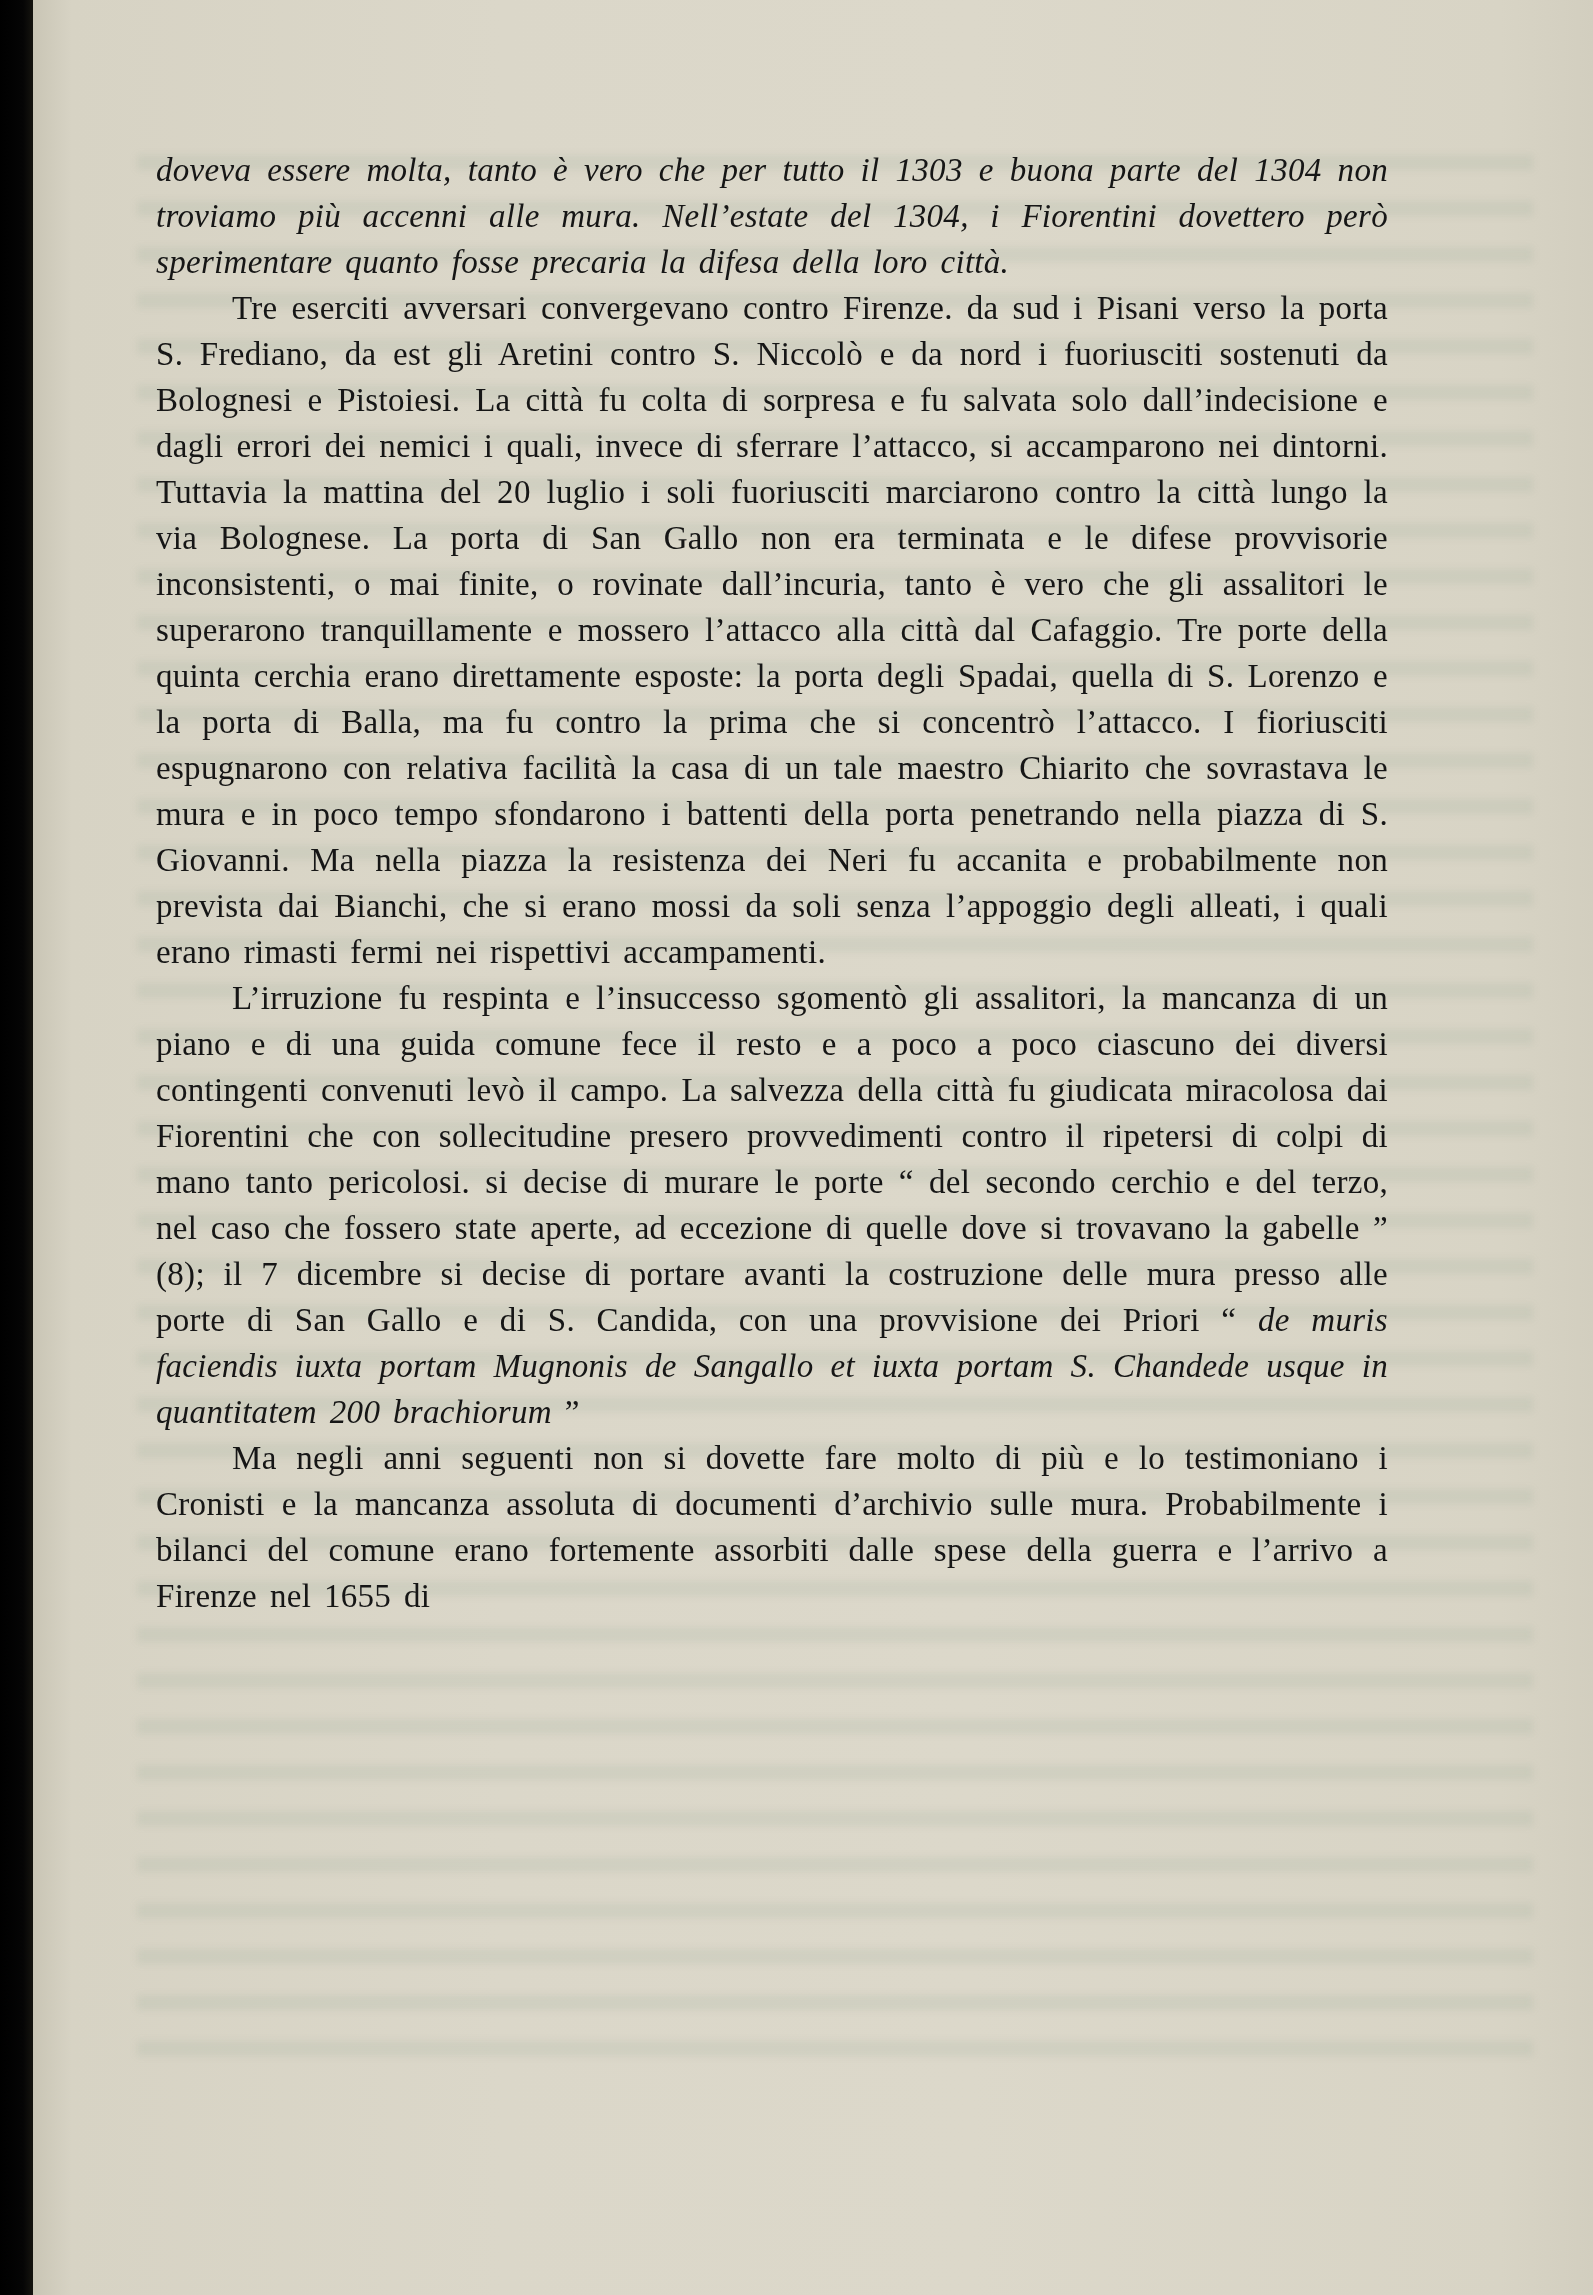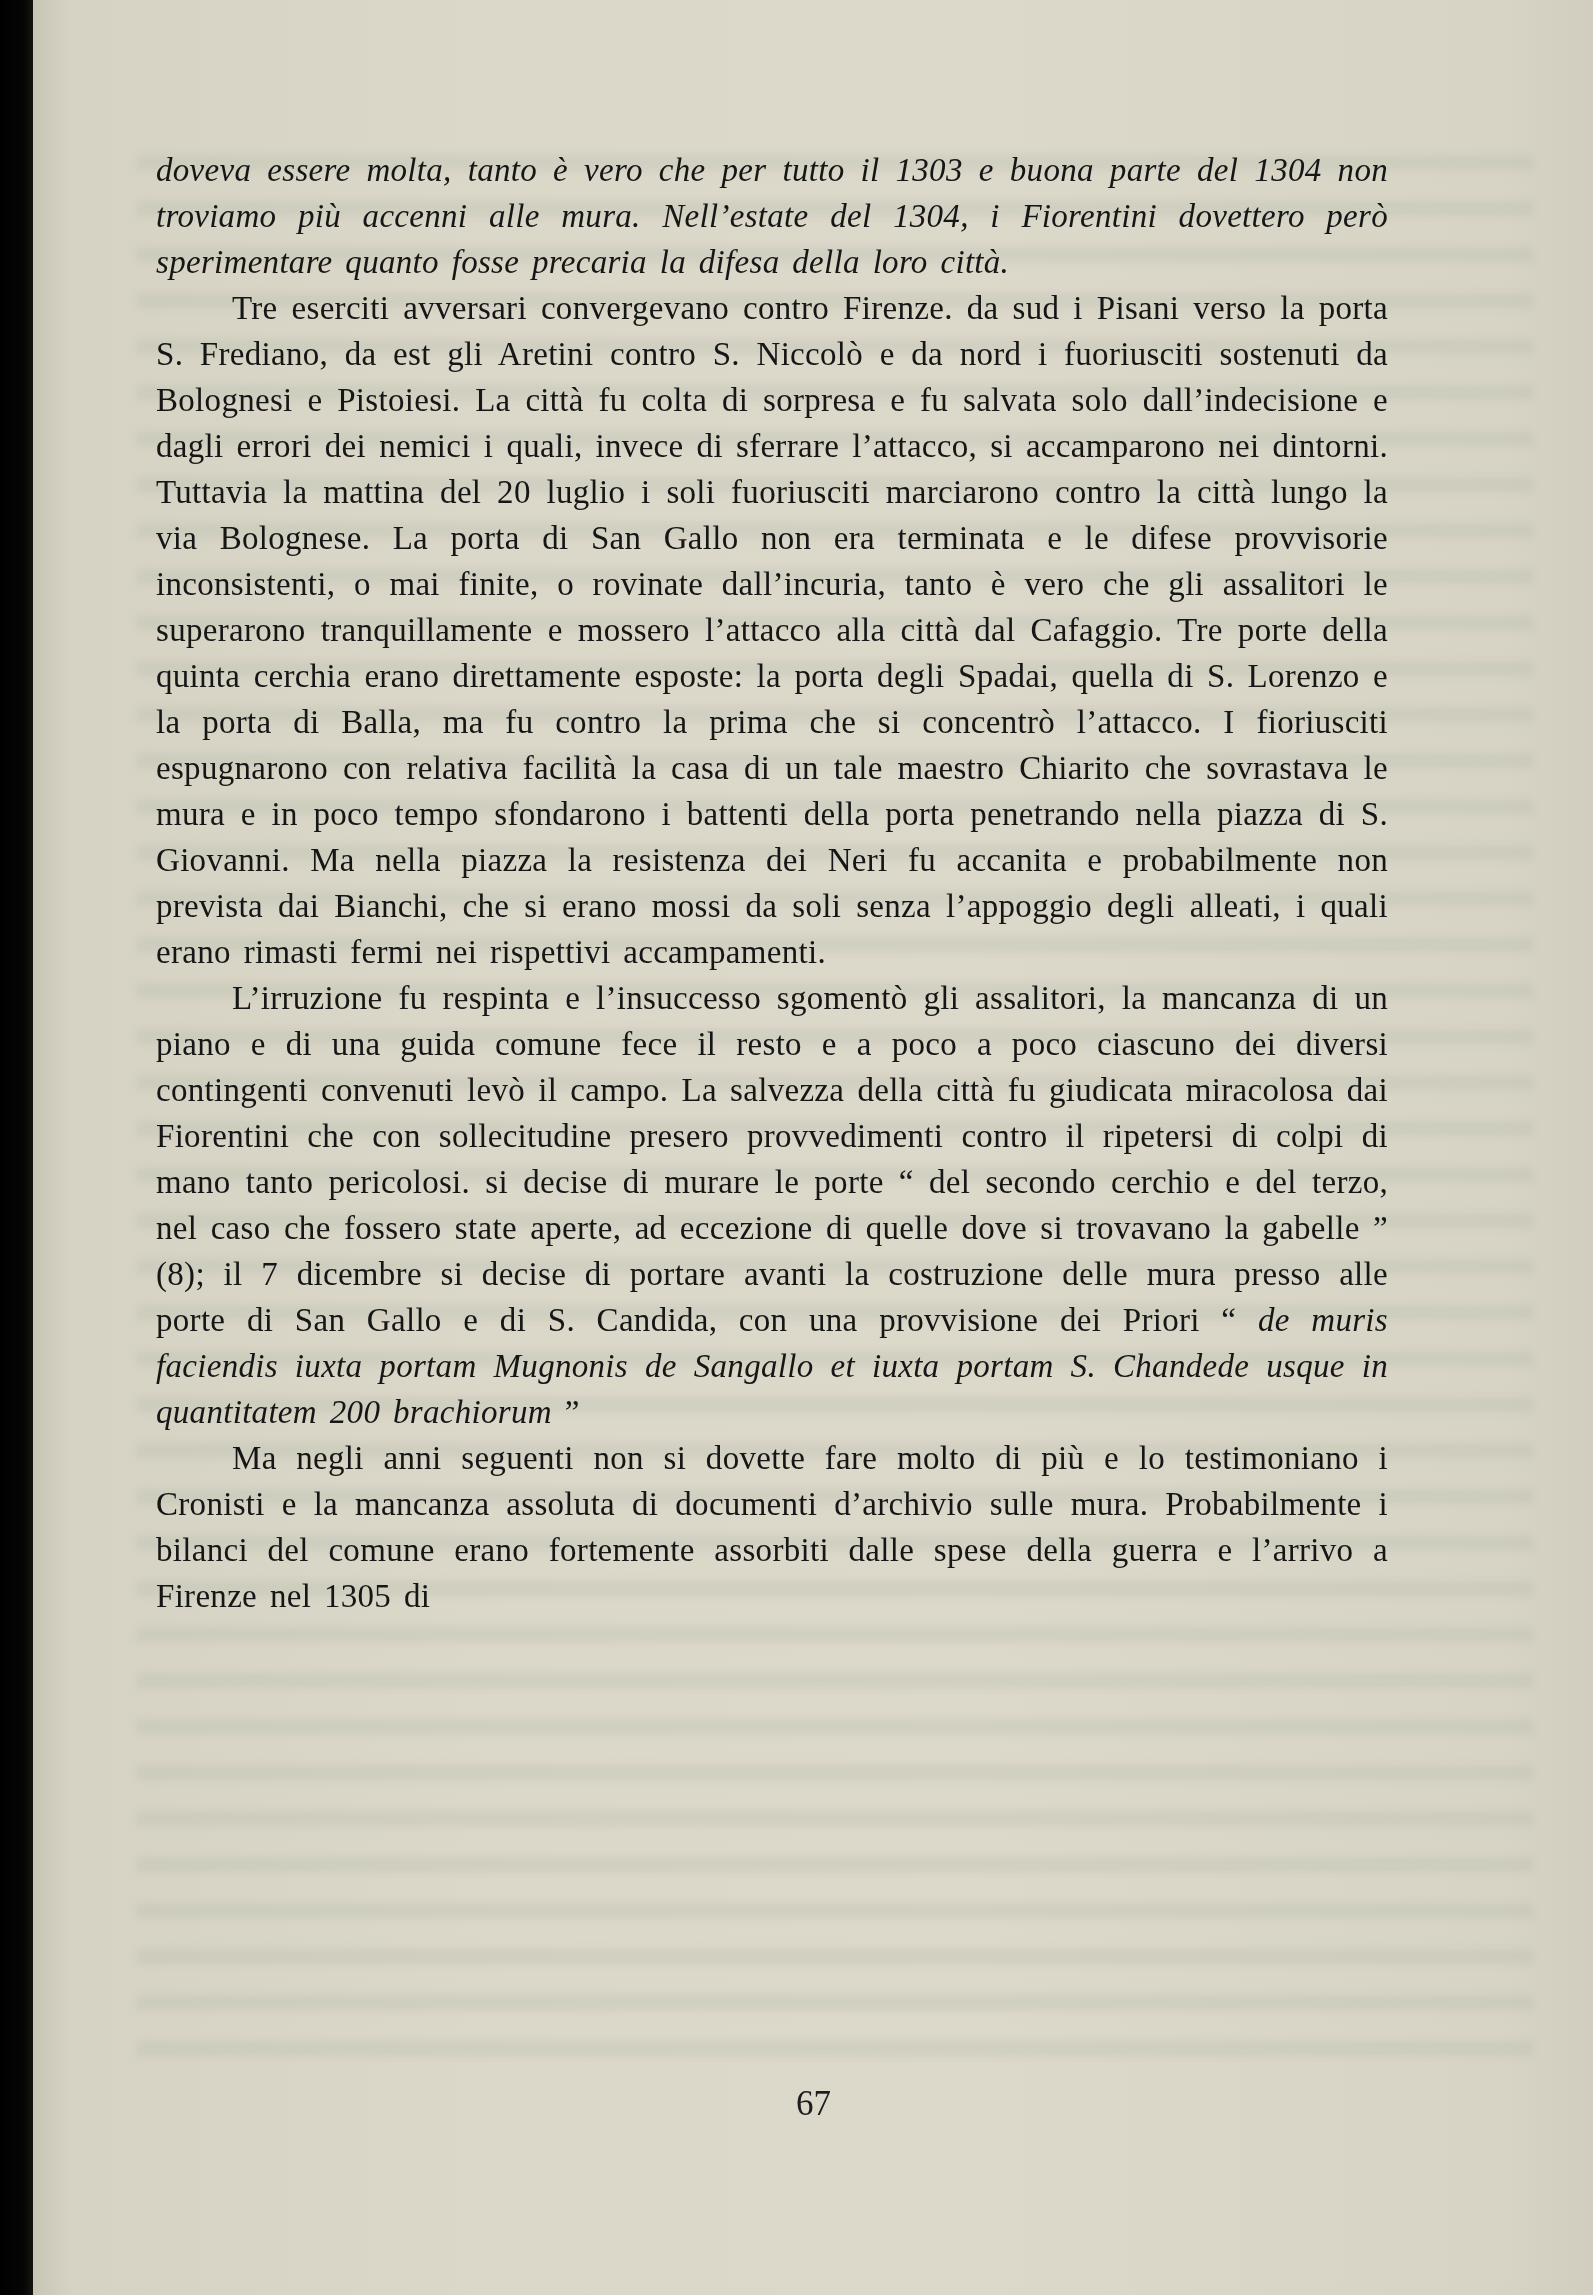--- a/index.html
+++ b/index.html
@@ -85,18 +85,17 @@
 <div class="page">
   <div class="ghost"></div>
 
   <div class="text-block">
     <p class="para first"><span>doveva essere molta, tanto è vero che per tutto il 1303 e buona parte del 1304 non troviamo più accenni alle mura. Nell’estate del 1304, i Fiorentini dovettero però sperimentare quanto fosse precaria la difesa della loro città.</span></p>
 
     <p class="para"><span>Tre eserciti avversari convergevano contro Firenze. da sud i Pisani verso la porta S. Frediano, da est gli Aretini contro S. Niccolò e da nord i fuoriusciti sostenuti da Bolognesi e Pistoiesi. La città fu colta di sorpresa e fu salvata solo dall’indecisione e dagli errori dei nemici i quali, invece di sferrare l’attacco, si accamparono nei dintorni. Tuttavia la mattina del 20 luglio i soli fuoriusciti marciarono contro la città lungo la via Bolognese. La porta di San Gallo non era terminata e le difese provvisorie inconsistenti, o mai finite, o rovinate dall’incuria, tanto è vero che gli assalitori le superarono tranquillamente e mossero l’attacco alla città dal Cafaggio. Tre porte della quinta cerchia erano direttamente esposte: la porta degli Spadai, quella di S. Lorenzo e la porta di Balla, ma fu contro la prima che si concentrò l’attacco. I fioriusciti espugnarono con relativa facilità la casa di un tale maestro Chiarito che sovrastava le mura e in poco tempo sfondarono i battenti della porta penetrando nella piazza di S. Giovanni. Ma nella piazza la resistenza dei Neri fu accanita e probabilmente non prevista dai Bianchi, che si erano mossi da soli senza l’appoggio degli alleati, i quali erano rimasti fermi nei rispettivi accampamenti.</span></p>
 
     <p class="para"><span>L’irruzione fu respinta e l’insuccesso sgomentò gli assalitori, la mancanza di un piano e di una guida comune fece il resto e a poco a poco ciascuno dei diversi contingenti convenuti levò il campo. La salvezza della città fu giudicata miracolosa dai Fiorentini che con sollecitudine presero provvedimenti contro il ripetersi di colpi di mano tanto pericolosi. si decise di murare le porte “ del secondo cerchio e del terzo, nel caso che fossero state aperte, ad eccezione di quelle dove si trovavano la gabelle ” (8); il 7 dicembre si decise di portare avanti la costruzione delle mura presso alle porte di San Gallo e di S. Candida, con una provvisione dei Priori “ </span><span class="latin">de muris faciendis iuxta portam Mugnonis de Sangallo et iuxta portam S. Chandede usque in quantitatem 200 brachiorum</span><span> ”</span></p>
 
-    <p class="para"><span>Ma negli anni seguenti non si dovette fare molto di più e lo testimoniano i Cronisti e la mancanza assoluta di documenti d’archivio sulle mura. Probabilmente i bilanci del comune erano fortemente assorbiti dalle spese della guerra e l’arrivo a Firenze nel 1305 di</span></p>
+    <p class="para"><span>Ma negli anni seguenti non si dovette fare molto di più e lo testimoniano i Cronisti e la mancanza assoluta di documenti d’archivio sulle mura. Probabilmente i bilanci del comune erano fortemente assorbiti dalle spese della guerra e l’arrivo a Firenze nel 1655 di</span></p>
   </div>
 
-  <div class="page-number">67</div>
 </div>
 
 
 </body></html>

